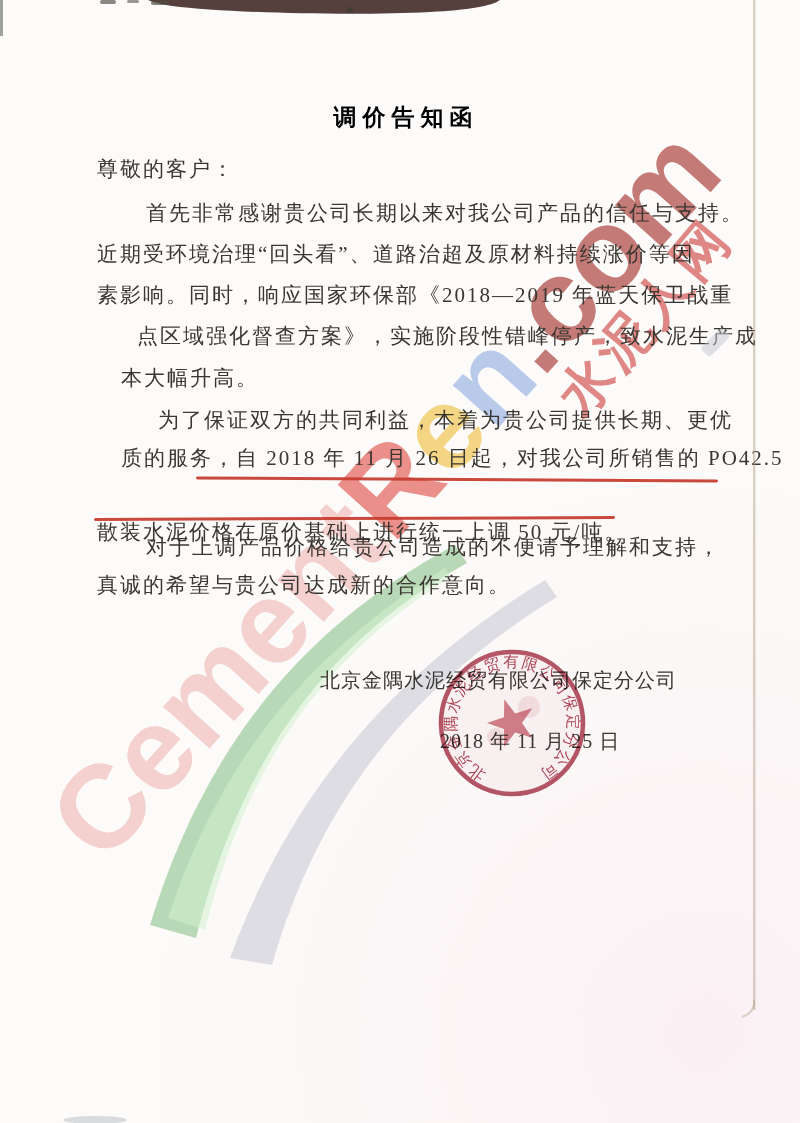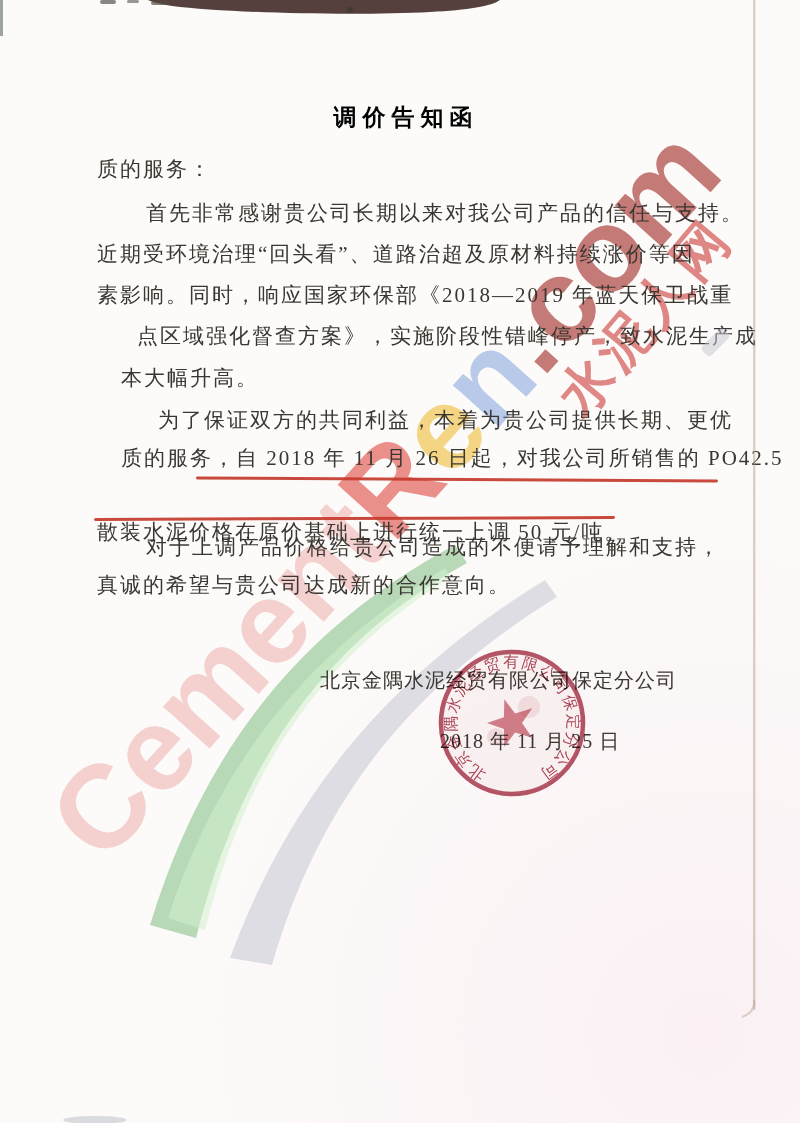--- a/index.html
+++ b/index.html
@@ -58,21 +58,21 @@
     <path d="M150 925 C 205 745, 305 625, 455 545 L 467 563 C 324 642 240 762 196 938 Z" fill="rgba(110,180,110,0.48)"></path>
     <path d="M168 918 C 218 765, 305 655, 445 568 L 451 577 C 318 660 245 770 205 930 Z" fill="rgba(210,240,205,0.55)"></path>
     <path d="M230 958 C 290 795, 390 675, 545 580 L 557 597 C 410 688 320 800 272 965 Z" fill="rgba(178,184,198,0.42)"></path>
   </svg>
 
   <div class="wm-word"><span class="wm-cement">Cement</span><span class="wm-r">R</span><span class="wm-e">e</span><span class="wm-n">n</span><span class="wm-com">.com</span></div>
   <div class="wm-cn">水泥人网</div>
 
   <div class="line title" style="top:102px;">调价告知函</div>
 
-  <div class="line" style="left:97px; top:155px;">质的服务：</div>
+  <div class="line" style="left:97px; top:155px;">尊敬的客户：</div>
 
   <div class="line" style="left:146px; top:199px;font-family:Liberation Mono, monospace;">首先非常感谢贵公司长期以来对我公司产品的信任与支持。</div>
   <div class="line" style="left:97px;  top:240px;">近期受环境治理“回头看”、道路治超及原材料持续涨价等因</div>
   <div class="line" style="left:97px;  top:281px;">素影响。同时，响应国家环保部《2018—2019 年蓝天保卫战重</div>
   <div class="line" style="left:97px;  top:322px;margin-left:40px;">点区域强化督查方案》，实施阶段性错峰停产，致水泥生产成</div>
   <div class="line" style="left:97px;  top:364px;margin-left:24px;">本大幅升高。</div>
 
   <div class="line" style="left:158px; top:406px;">为了保证双方的共同利益，本着为贵公司提供长期、更优</div>
   <div class="line" style="left:97px;  top:444px;margin-left:24px;"><span>质的服务，</span><span>自 2018 年 11 月 26 日起，对我公司所销售的 PO42.5</span></div>
   <div class="line" style="left:97px;  top:518px;">散装水泥价格在原价基础上进行统一上调 50 元/吨。</div>

